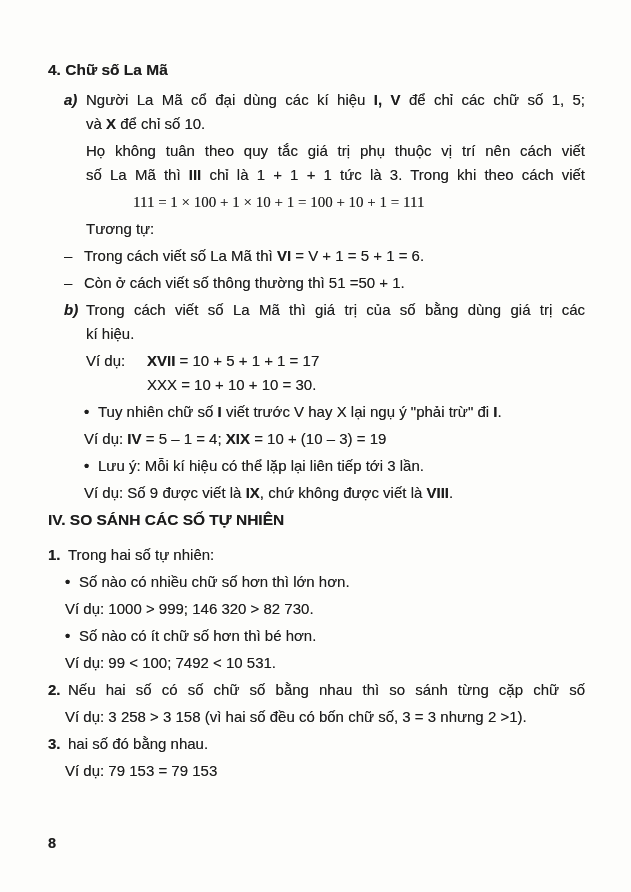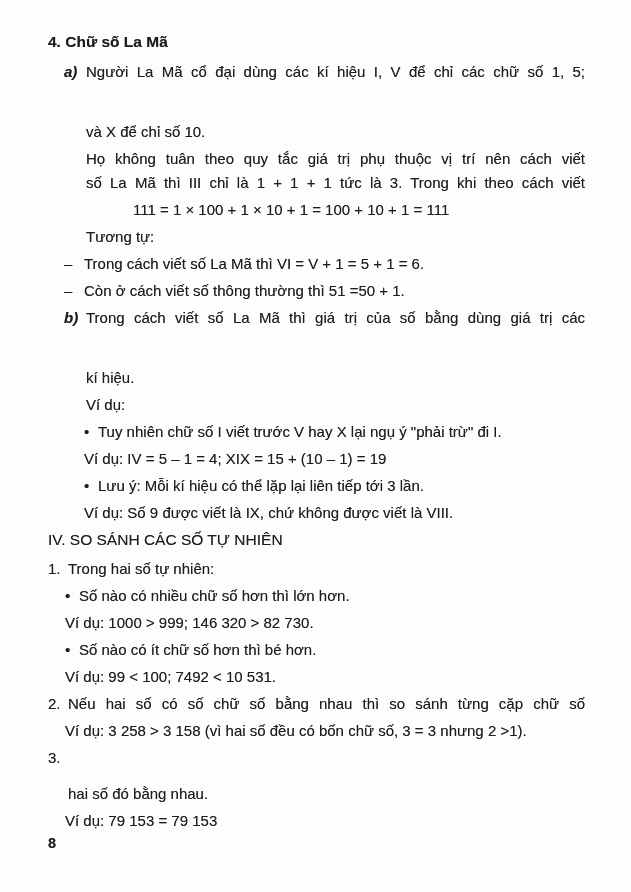--- a/index.html
+++ b/index.html
@@ -8,40 +8,40 @@
   .page {
     width: 631px; height: 892px;
     background: #fdfdfb;
     position: relative;
     color: #1d1d1d;
     font-family: "Liberation Sans", "DejaVu Sans", sans-serif;
     font-size: 15px;
     line-height: 24px;
     text-shadow: 0 0 0.5px rgba(30,30,30,0.55);
   }
-  .content { padding: 30px 46px 0 48px; }
+  .content { padding: 58px 46px 0 48px; }
   .blk { margin-bottom: 3px; }
   .h-main { font-weight: bold; font-size: 15.5px; margin-bottom: 6px; }
-  .h-sec  { font-weight: normal; font-size: 15.5px; margin-top: 3px; margin-bottom: 5px; }
-  .b  { font-weight: normal; }
+  .h-sec  { font-weight: bold; font-size: 15.5px; margin-top: 3px; margin-bottom: 11px; }
+  .b  { font-weight: bold; }
   .i  { }
   .bi { font-weight: bold; font-style: italic; }
   .row { display: flex; align-items: flex-start; }
   .body { flex: 1 1 auto; min-width: 0; }
   .m22 { flex: 0 0 22px; }
   .m20 { flex: 0 0 20px; }
   .m14 { flex: 0 0 14px; }
   .lead61 { flex: 0 0 61px; }
   .ind16 { margin-left: 16px; }
   .ind17 { margin-left: 17px; }
   .ind36 { margin-left: 36px; }
   .ind38 { margin-left: 38px; }
-  .ind85 { margin-left: 85px; }
+  .ind85 { margin-left: 85px; font-family: Liberation Serif, serif; }
   .jline { display: block; text-align: justify; text-align-last: justify; }
-  .line  { display: block; margin-top: 36px; }
+  .line  { display: block; }
   .page-num { position: absolute; left: 48px; top: 831px; font-weight: bold; font-size: 14.5px; }
 </style>
 </head>
 <body>
 
 <div class="page">
   <div class="content">
 
     <div class="h-main">4. Chữ số La Mã</div>
 
@@ -75,28 +75,32 @@
     <div class="row ind16 blk">
       <span class="m22 bi">b)</span>
       <span class="body">
         <span class="jline">Trong cách viết số La Mã thì giá trị của số bằng dùng giá trị các</span>
         <span class="line">kí hiệu.</span>
       </span>
     </div>
 
     <div class="row ind38 blk">
       <span class="lead61 i">Ví dụ:</span>
+      <span class="body">
+        <span class="line"><span class="b">XVII</span><span> = 10 + 5 + 1 + 1 = 17</span></span>
+        <span class="line"><span>XXX</span><span> = 10 + 10 + 10 = 30.</span></span>
+      </span>
     </div>
 
     <div class="row ind36 blk">
       <span class="m14 b">•</span>
       <span class="body"><span>Tuy nhiên chữ số </span><span class="b">I</span><span> viết trước V hay X lại ngụ ý "phải trừ" đi </span><span class="b">I</span><span>.</span></span>
     </div>
 
-    <div class="ind36 blk"><span class="i">Ví dụ: </span><span class="b">IV</span><span> = 5 – 1 = 4; </span><span class="b">XIX</span><span> = 15 + (10 – 1) = 19</span></div>
+    <div class="ind36 blk"><span class="i">Ví dụ: </span><span class="b">IV</span><span> = 5 – 1 = 4; </span><span class="b">XIX</span><span> = 10 + (10 – 3) = 19</span></div>
 
     <div class="row ind36 blk">
       <span class="m14 b">•</span>
       <span class="body"><span class="i">Lưu ý:</span><span> Mỗi kí hiệu có thể lặp lại liên tiếp tới 3 lần.</span></span>
     </div>
 
     <div class="ind36 blk"><span class="i">Ví dụ: </span><span>Số 9 được viết là </span><span class="b">IX</span><span>, chứ không được viết là </span><span class="b">VIII</span><span>.</span></div>
 
     <div class="h-sec">IV. SO SÁNH CÁC SỐ TỰ NHIÊN</div>
 

